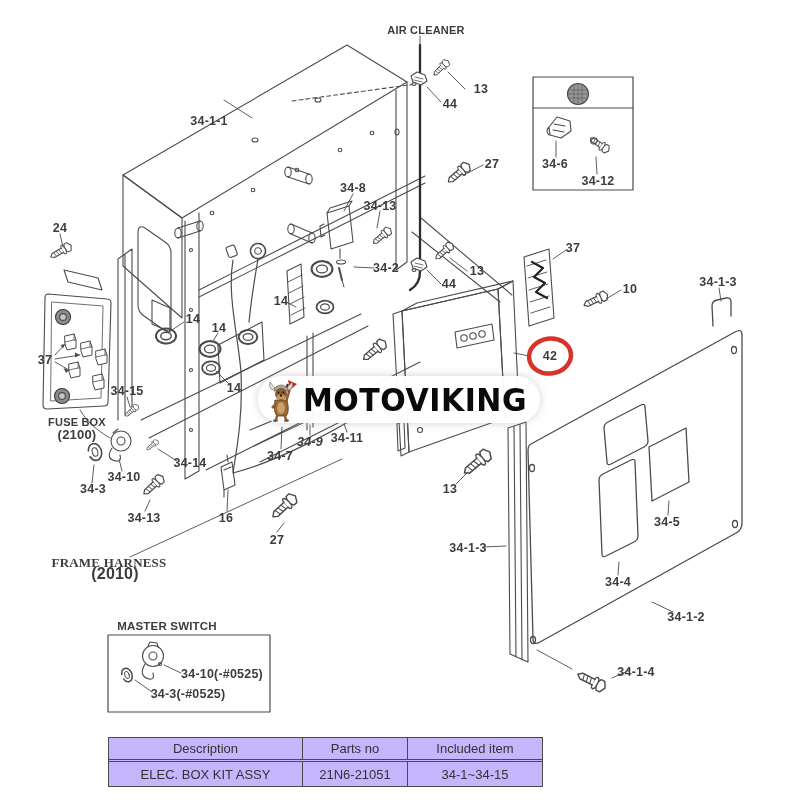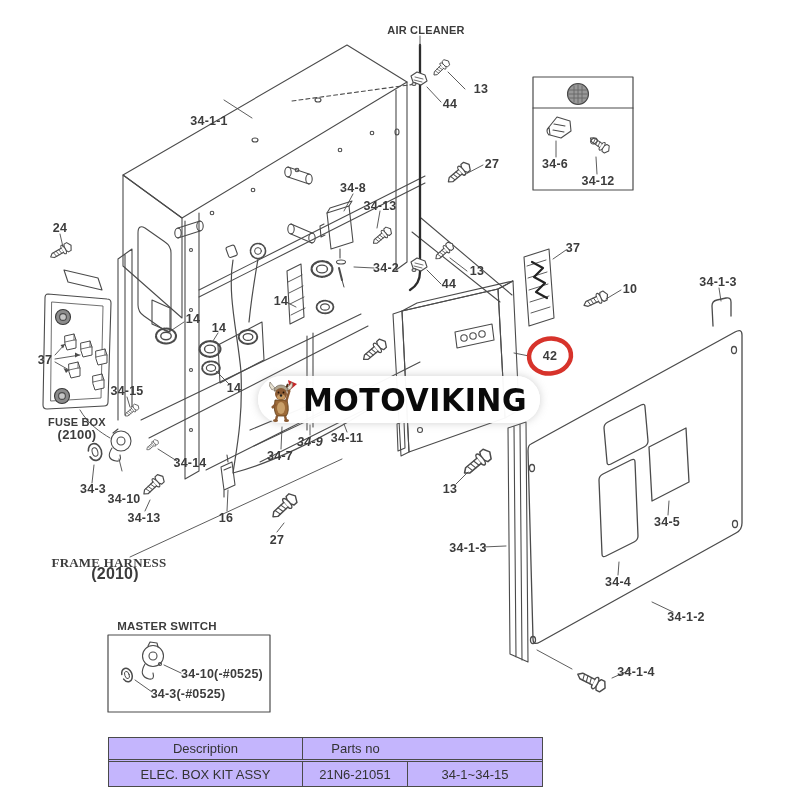--- a/index.html
+++ b/index.html
@@ -257,21 +257,21 @@
       <span class="plabel" style="left: 630px; top: 289px;">10</span>
       <span class="plabel" style="left: 718px; top: 282px;">34-1-3</span>
       <span class="plabel" style="left: 45px; top: 360px;">37</span>
       <span class="plabel" style="left: 281px; top: 301px;">14</span>
       <span class="plabel" style="left: 193px; top: 319px;">14</span>
       <span class="plabel" style="left: 219px; top: 328px;">14</span>
       <span class="plabel" style="left: 234px; top: 388px;">14</span>
       <span class="plabel" style="left: 127px; top: 391px;">34-15</span>
       <span class="plabel" style="left: 77px; top: 422px; font-size: 11px;">FUSE BOX</span>
       <span class="plabel" style="left: 77px; top: 434px; font-size: 13px;">(2100)</span>
-      <span class="plabel" style="left: 124px; top: 477px; margin-top: 22px;">34-10</span>
+      <span class="plabel" style="left: 124px; top: 477px;">34-10</span>
       <span class="plabel" style="left: 93px; top: 489px;">34-3</span>
       <span class="plabel" style="left: 144px; top: 518px;">34-13</span>
       <span class="plabel" style="left: 190px; top: 463px;">34-14</span>
       <span class="plabel" style="left: 226px; top: 518px;">16</span>
       <span class="plabel" style="left: 277px; top: 540px;">27</span>
       <span class="plabel" style="left: 280px; top: 456px;">34-7</span>
       <span class="plabel" style="left: 310px; top: 442px; font-style: italic;">34-9</span>
       <span class="plabel" style="left: 347px; top: 438px;">34-11</span>
       <span class="plabel" style="left: 450px; top: 489px;">13</span>
       <span class="plabel" style="left: 550px; top: 356px;">42</span>
@@ -309,20 +309,21 @@
       <ellipse cx="11.5" cy="42.5" rx="2.5" ry="1.5" fill="#8a5a33"></ellipse>
       <ellipse cx="22.5" cy="42.5" rx="2.5" ry="1.5" fill="#8a5a33"></ellipse>
     </svg>
     <span class="wm-text">MOTOVIKING</span>
   </div>
 
   <div class="ptable">
     <div class="row header">
       <div class="c c1">Description</div>
       <div class="c c2">Parts no</div>
+      <div class="c c3">Included item</div>
     </div>
     <div class="row">
       <div class="c c1">ELEC. BOX KIT ASSY</div>
       <div class="c c2">21N6-21051</div>
       <div class="c c3">34-1~34-15</div>
     </div>
   </div>
 
 </div>
 

